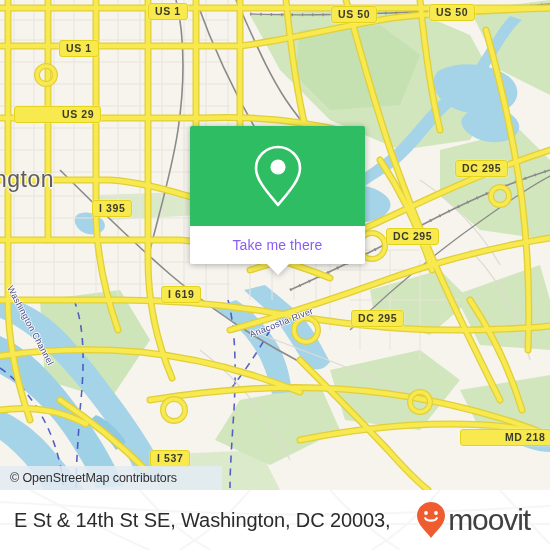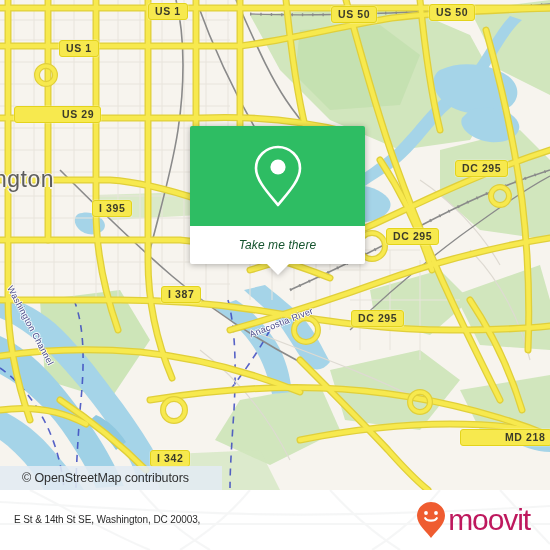--- a/index.html
+++ b/index.html
@@ -98,25 +98,24 @@
   }
   #card-bottom {
     height: 38px;
     background: #ffffff;
     border-radius: 0 0 2px 2px;
     display: flex;
     align-items: center;
     justify-content: center;
   }
   #card-label {
-    color: #14532d;
-    font-size: 12px;
+    color: #8b5cf6;
+    font-size: 14px;
     letter-spacing: .1px;
     font-family: "Liberation Sans", sans-serif;
-    font-style: italic;
   }
   #card-tail {
     position: absolute;
     left: 50%;
     bottom: -11px;
     margin-left: -11px;
     width: 0; height: 0;
     border-left: 11px solid transparent;
     border-right: 11px solid transparent;
     border-top: 11px solid #ffffff;
@@ -127,21 +126,21 @@
     position: absolute;
     left: 0;
     top: 466px;
     height: 24px;
     width: 222px;
     background: rgba(226,234,242,.88);
     display: flex;
     align-items: center;
     z-index: 50;
     box-sizing: border-box;
-    padding-left: 22px;
+    padding-left: 10px;
   }
   #attribution-text {
     font-size: 12.5px;
     color: #2f2f2f;
     font-family: "Liberation Sans", sans-serif;
     letter-spacing: -.1px;
   }
 
   
   #footer {
@@ -162,37 +161,37 @@
   #footer-inner {
     position: relative;
     height: 60px;
     display: flex;
     align-items: center;
     justify-content: space-between;
     padding: 0 14px 0 14px;
     box-sizing: border-box;
   }
   #footer-address {
-    font-size: 10px;
+    font-size: 20px;
     line-height: 20px;
     color: #2b2b2b;
     letter-spacing: -.1px;
     font-family: "Liberation Sans", sans-serif;
   }
   #footer-address div { white-space: nowrap; }
 
   #brand {
     display: flex;
     align-items: center;
     gap: 2px;
     padding-right: 6px;
   }
   #brand-wordmark {
     font-size: 30px;
-    color: #be185d;
+    color: #404040;
     letter-spacing: -1.1px;
     font-family: "Liberation Sans", sans-serif;
     line-height: 1;
   }
 </style>
 </head>
 <body>
 
 <div id="screenshot">
 
@@ -377,22 +376,22 @@
 
     <div class="shield" style="left:148px; top:3px;">US 1</div>
     <div class="shield" style="left:59px;  top:40px;">US 1</div>
     <div class="shield" style="left:14px;  top:106px;padding-left:47px;">US 29</div>
     <div class="shield" style="left:331px; top:6px;">US 50</div>
     <div class="shield" style="left:429px; top:4px;">US 50</div>
     <div class="shield" style="left:455px; top:160px;">DC 295</div>
     <div class="shield" style="left:386px; top:228px;">DC 295</div>
     <div class="shield" style="left:351px; top:310px;">DC 295</div>
     <div class="shield" style="left:92px;  top:200px;">I 395</div>
-    <div class="shield" style="left:161px; top:286px;">I 387</div>
-    <div class="shield" style="left:150px; top:450px;">I 342</div>
+    <div class="shield" style="left:161px; top:286px;">I 619</div>
+    <div class="shield" style="left:150px; top:450px;">I 537</div>
     <div class="shield" style="left:460px; top:429px;padding-left:44px;">MD 218</div>
 
     <div id="popup-card">
       <div id="card-top">
         <svg width="56" height="66" viewBox="0 0 56 66">
           <path d="M28 4 C16 4 6 13.6 6 25.2 C6 38 20 52 28 62 C36 52 50 38 50 25.2 C50 13.6 40 4 28 4 Z" fill="none" stroke="#ffffff" stroke-width="2.6" stroke-linejoin="round"></path>
           <circle cx="28" cy="24" r="7.6" fill="#ffffff"></circle>
         </svg>
       </div>
       <div id="card-bottom">

